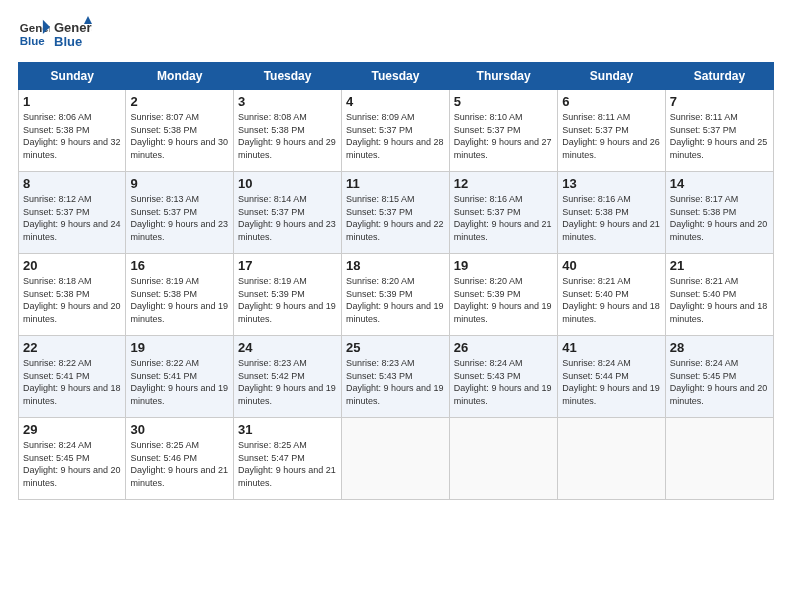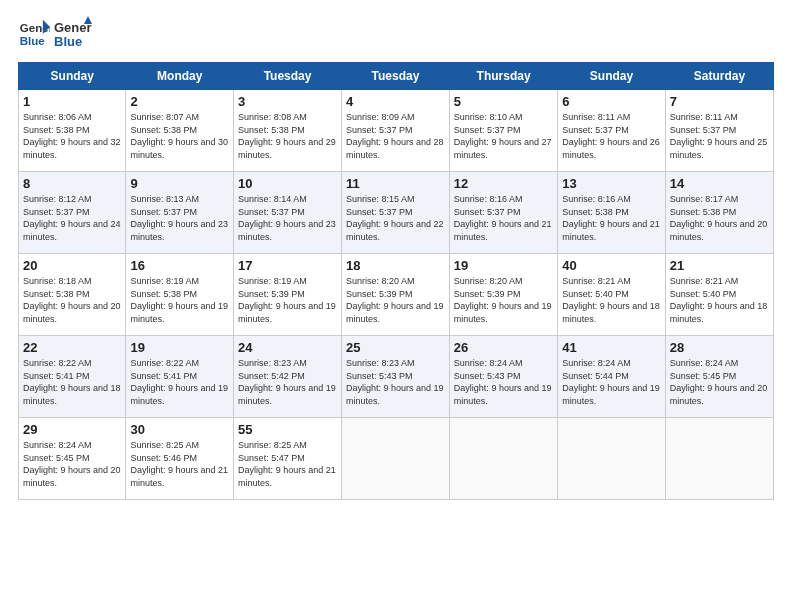--- a/index.html
+++ b/index.html
@@ -366,21 +366,21 @@
       </td>
           <td>
         <span class="day-num">30</span>
         <div class="day-info">
           Sunrise: 8:25 AM<br>
           Sunset: 5:46 PM<br>
           Daylight: 9 hours and 21 minutes.
         </div>
       </td>
           <td>
-        <span class="day-num">55</span>
+        <span class="day-num">31</span>
         <div class="day-info">
           Sunrise: 8:25 AM<br>
           Sunset: 5:47 PM<br>
           Daylight: 9 hours and 21 minutes.
         </div>
       </td>
           <td class="empty-cell"></td>
           <td class="empty-cell"></td>
           <td class="empty-cell"></td>
           <td class="empty-cell"></td>

